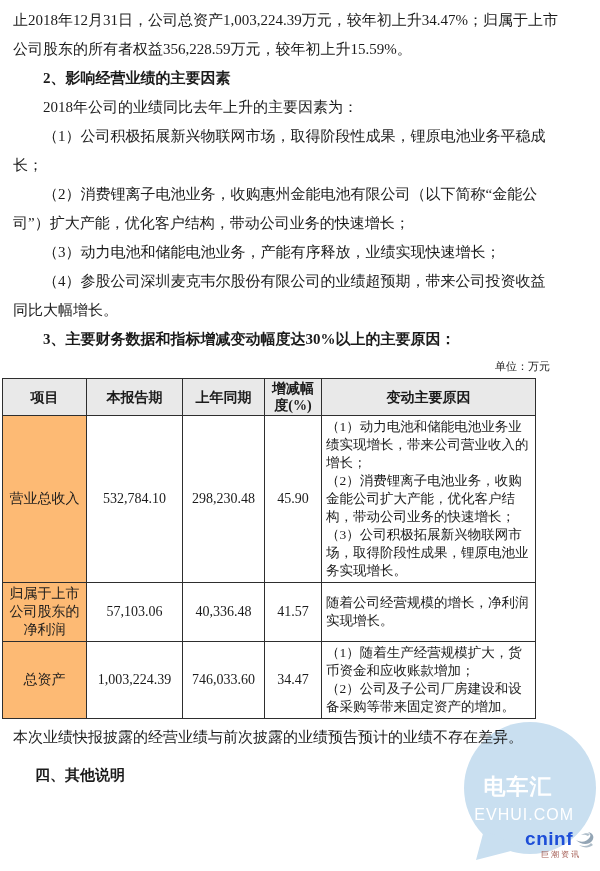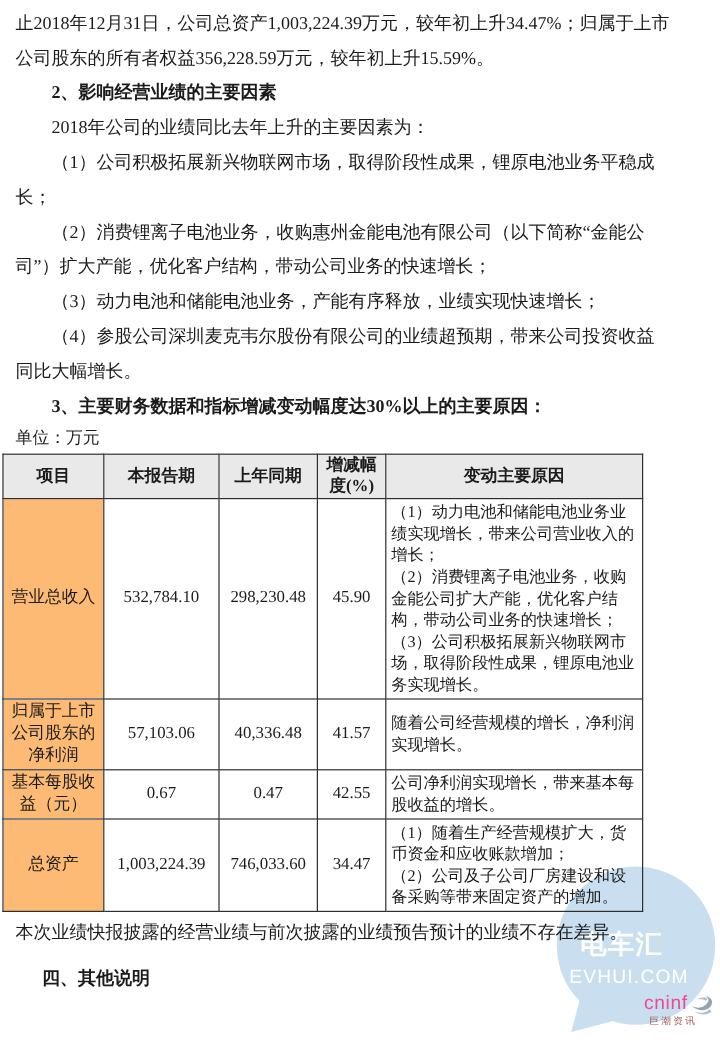--- a/index.html
+++ b/index.html
@@ -8,21 +8,21 @@
     background:#ffffff;
     font-family:"Liberation Serif","DejaVu Serif",serif;
     color:#1b1b1b;
     position:relative;
     overflow:hidden;
   }
   .content { position:relative; z-index:1; padding:6px 42px 0 13px; }
   .p { margin:0; font-size:15px; line-height:29px; }
   .ind { text-indent:30px; }
   .b { font-weight:bold; }
-  .unit { font-size:14px; line-height:20px; padding-right:8px; margin-top:2px; }
+  .unit { font-size:11px; line-height:20px; text-align:right; padding-right:8px; margin-top:2px; }
 
   table.fin {
     border-collapse:collapse;
     table-layout:fixed;
     width:533px;
     margin:2px 0 0 -11px;
     padding-left:44px;
   }
   table.fin th, table.fin td { border:1px solid #2e2e2e; overflow:hidden; }
   table.fin th {
@@ -48,21 +48,21 @@
     position:absolute; left:4px; top:50px; width:112px; text-align:center;
     color:#ffffff; font-family:"Liberation Sans","DejaVu Sans",sans-serif;
   }
   .wm-title { font-size:22px; font-weight:bold; line-height:34px; letter-spacing:1px; }
   .wm-sub { font-size:16px; font-weight:normal; letter-spacing:1px; margin-top:2px;text-align:right; }
 
   
   .cninf { position:absolute; right:5px; top:828px; text-align:right; z-index:2;
            font-family:"Liberation Sans","DejaVu Sans",sans-serif; }
   .cninf-row { display:flex; align-items:center; justify-content:flex-end; gap:2px; }
-  .cninf-name { font-size:16px; font-weight:normal; color:#ec4899; letter-spacing:0.5px; }
+  .cninf-name { font-size:19px; font-weight:bold; color:#1d4ed8; letter-spacing:0.5px; }
   .cninf-cn { font-size:8px; color:#a0564c; letter-spacing:2px; margin:0 14px 16px 0; line-height:9px; }
   .cninf-url { font-size:9px; color:#8b8b8b; line-height:11px; }
 </style>
 </head>
 <body>
 
 <div class="watermark">
   <svg width="150" height="150" viewBox="0 0 150 150">
     <circle cx="72" cy="68" r="66" fill="#c9dff0"></circle>
     <polygon points="26,110 64,128 18,140" fill="#c9dff0"></polygon>
@@ -116,29 +116,20 @@
     </tr>
     <tr style="height:52px">
       <td class="item">归属于上市公司股东的净利润</td>
       <td class="num">57,103.06</td>
       <td class="num">40,336.48</td>
       <td class="num">41.57</td>
       <td class="reason">
         <p class="reason-line">随着公司经营规模的增长，净利润实现增长。</p>
       </td>
     </tr>
-    <tr style="height:38px">
-      <td class="item">基本每股收益（元）</td>
-      <td class="num">0.67</td>
-      <td class="num">0.47</td>
-      <td class="num">42.55</td>
-      <td class="reason">
-        <p class="reason-line">公司净利润实现增长，带来基本每股收益的增长。</p>
-      </td>
-    </tr>
     <tr style="height:72px">
       <td class="item">总资产</td>
       <td class="num">1,003,224.39</td>
       <td class="num">746,033.60</td>
       <td class="num">34.47</td>
       <td class="reason">
         <p class="reason-line">（1）随着生产经营规模扩大，货币资金和应收账款增加；</p>
         <p class="reason-line">（2）公司及子公司厂房建设和设备采购等带来固定资产的增加。</p>
       </td>
     </tr>

